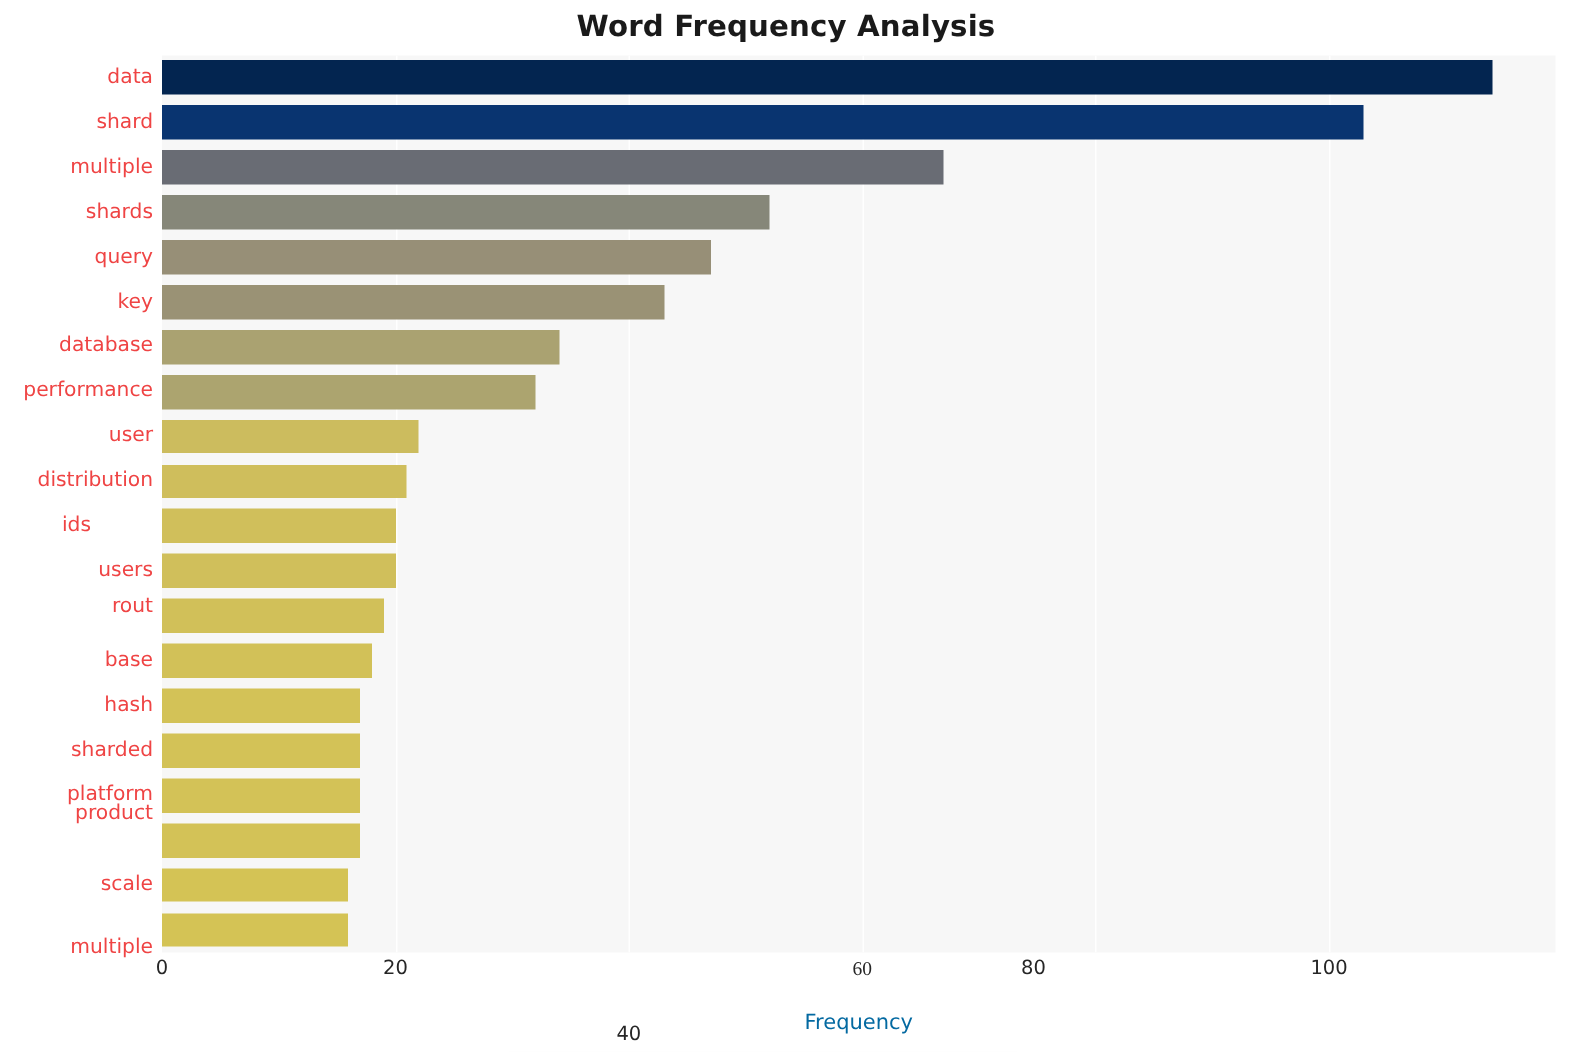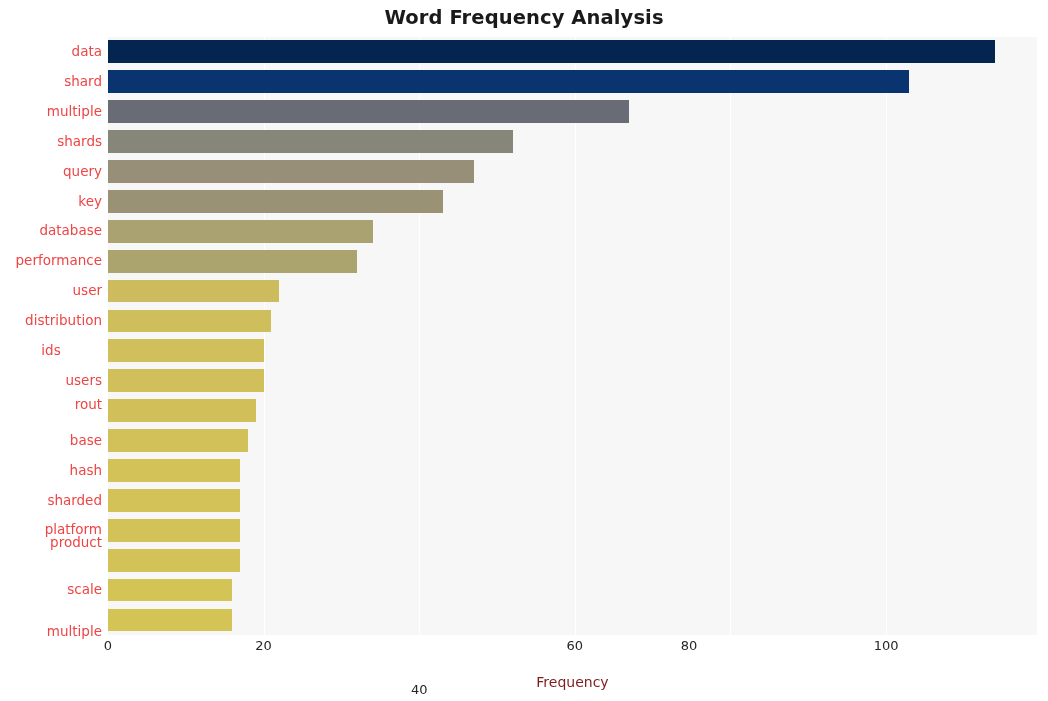--- a/index.html
+++ b/index.html
@@ -111,21 +111,21 @@
     transform: translateX(-50%);
     white-space: nowrap;
   }
   .xaxis-title {
     position: absolute;
     top: 674px;
     left: 108px;
     width: 929px;
     text-align: center;
     font-size: 14px;
-    color: #7f1d1d;
+    color: #0369a1;
   }
 </style>
 </head>
 <body>
 
 <div id="chart-root">
 
   <div class="chart-title">Word Frequency Analysis</div>
 
   <div class="plot-area">
@@ -220,20 +220,20 @@
       <div class="ylabel" style="top: 478.4px; height: 29.9px; line-height: 29.9px; padding-left: 28px;">platform</div>
       <div class="ylabel" style="top: 491px; height: 29.9px; line-height: 29.9px;">product</div>
       <div class="ylabel" style="top: 538.2px; height: 29.9px; line-height: 29.9px;">scale</div>
       <div class="ylabel" style="top: 580px; height: 29.9px; line-height: 29.9px;">multiple</div>
     </div>
 
   <div class="xticks" id="xticks">
       <div class="xtick" style="left: 108px;">0</div>
       <div class="xtick" style="left: 263.611px;">20</div>
       <div class="xtick" style="left: 419.223px; margin-top: 44px;">40</div>
-      <div class="xtick" style="left: 574.834px;">60</div>
+      <div class="xtick" style="left: 574.834px; font-family: Liberation Serif, serif;">60</div>
       <div class="xtick" style="left: 689px;">80</div>
       <div class="xtick" style="left: 886.057px;">100</div>
     </div>
 
   <div class="xaxis-title">Frequency</div>
 
 </div>
 
 </body></html>

